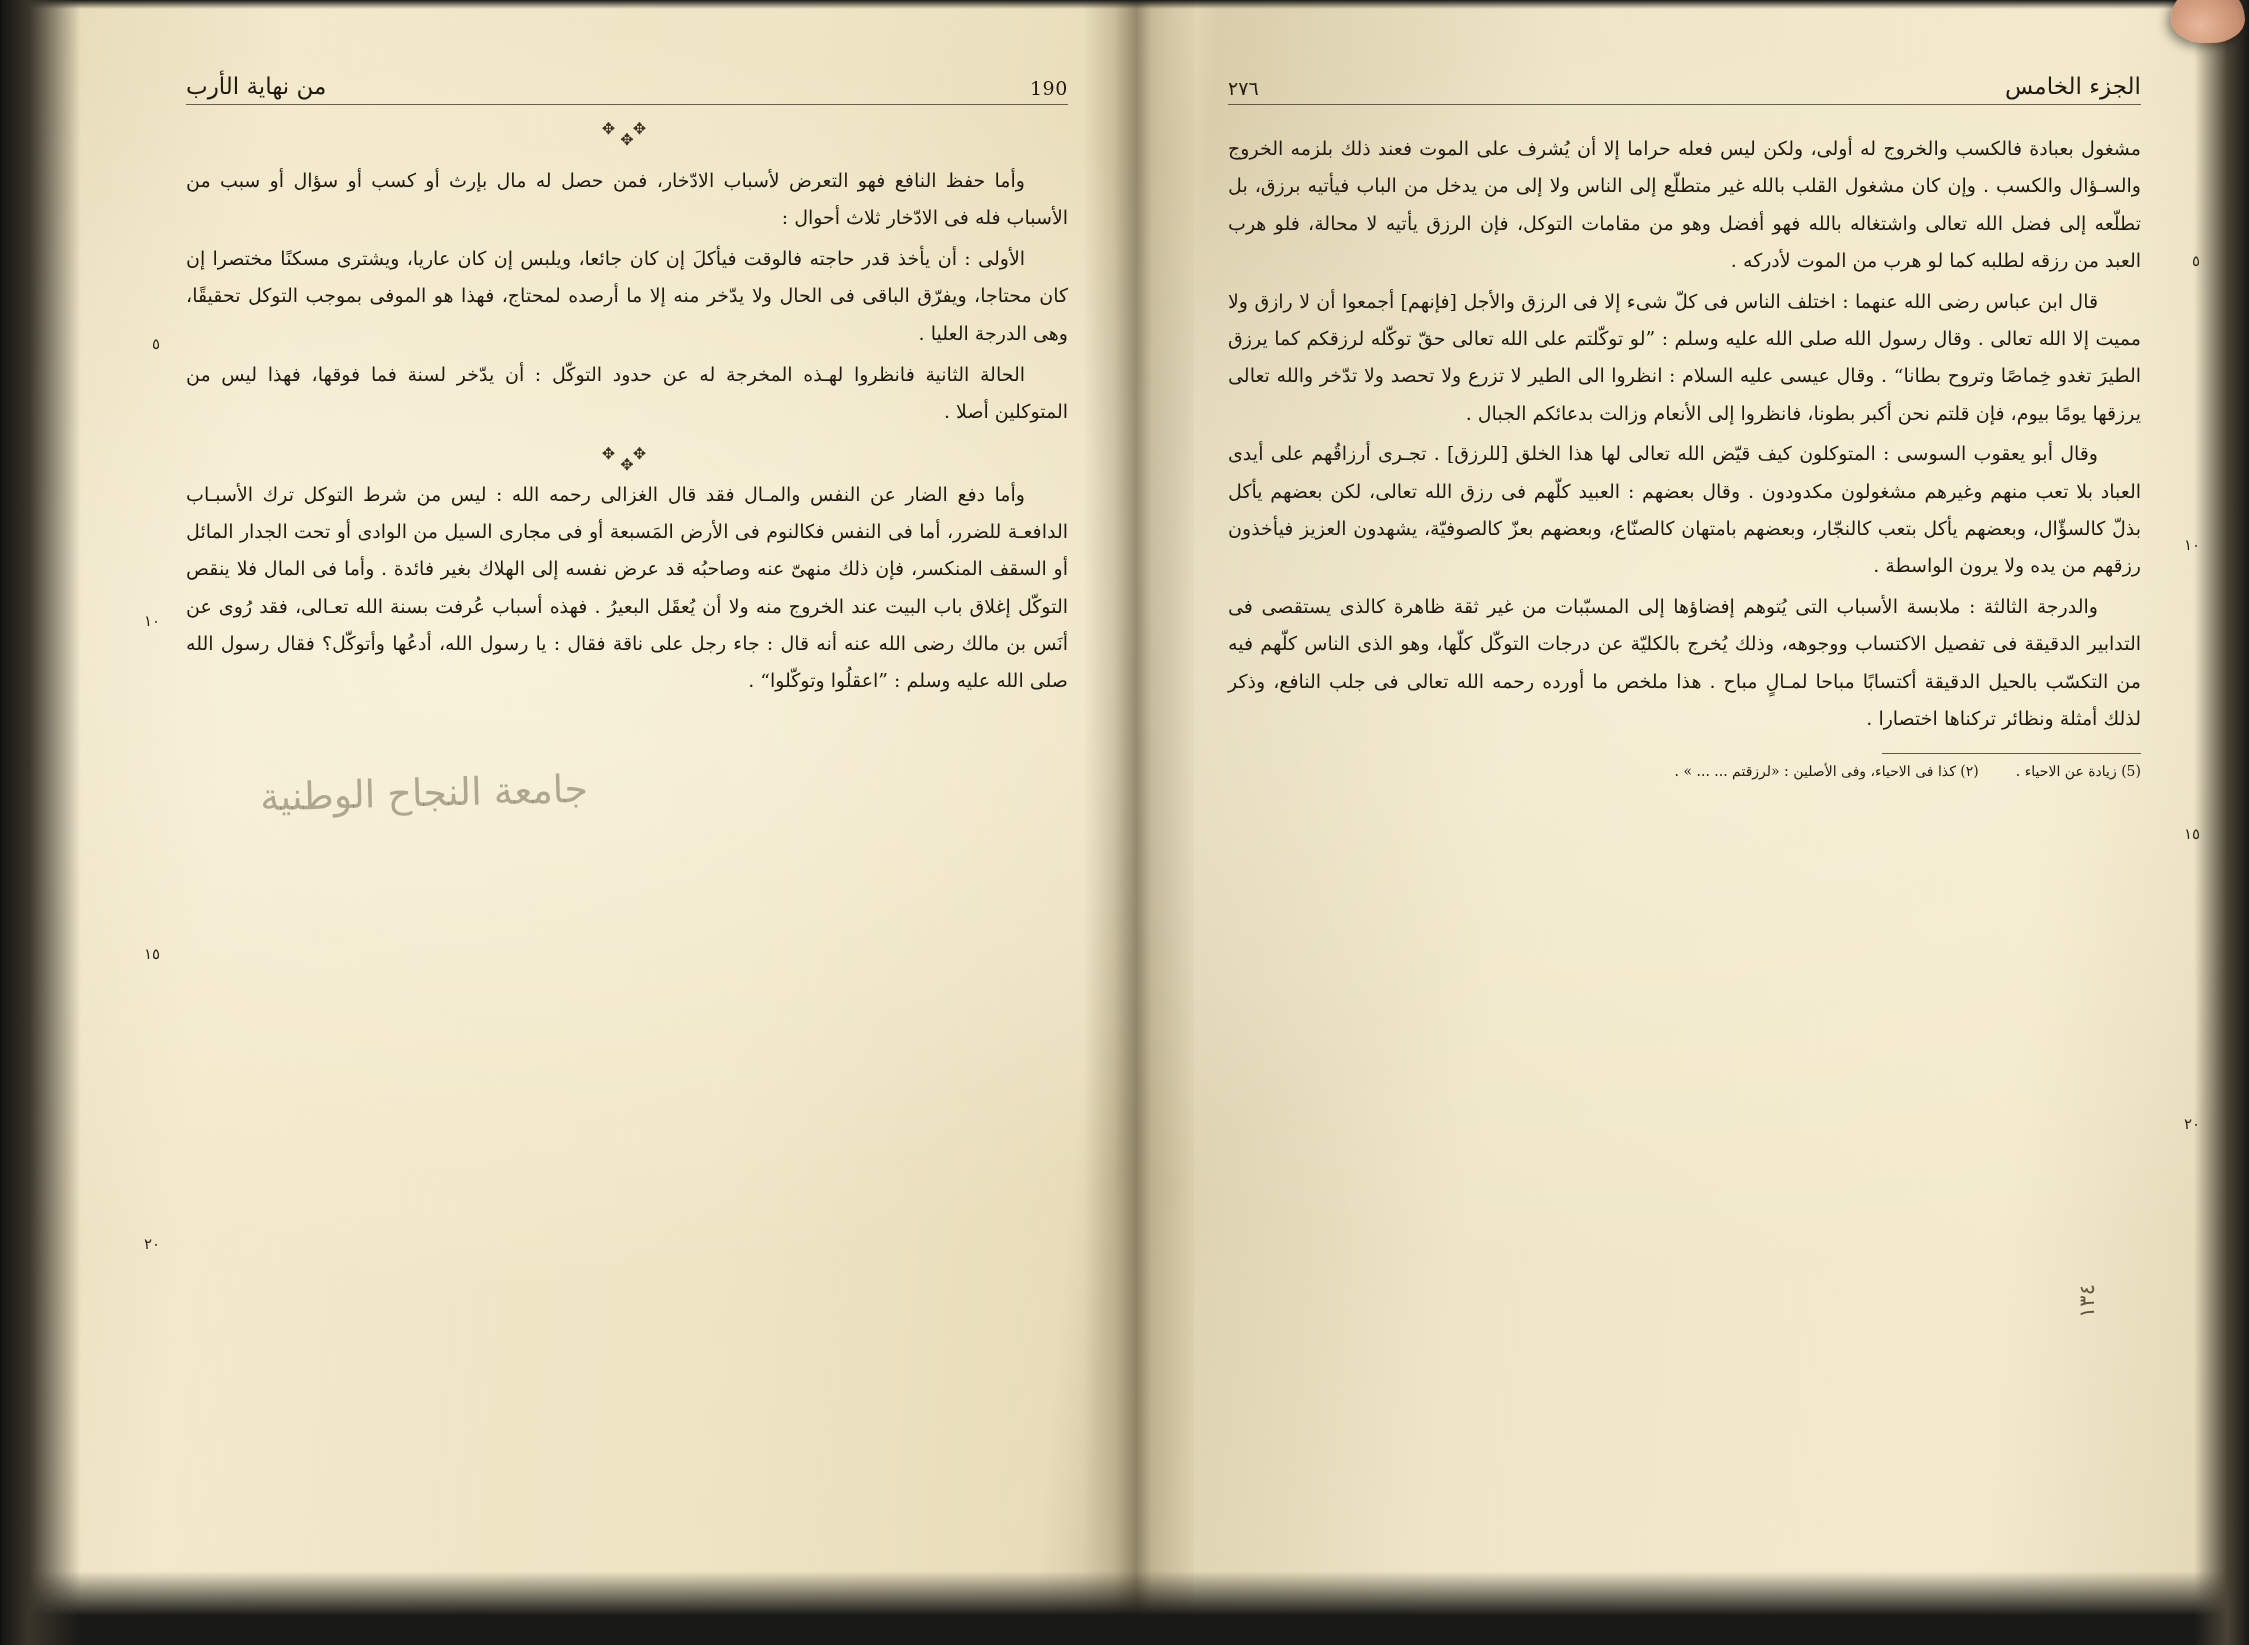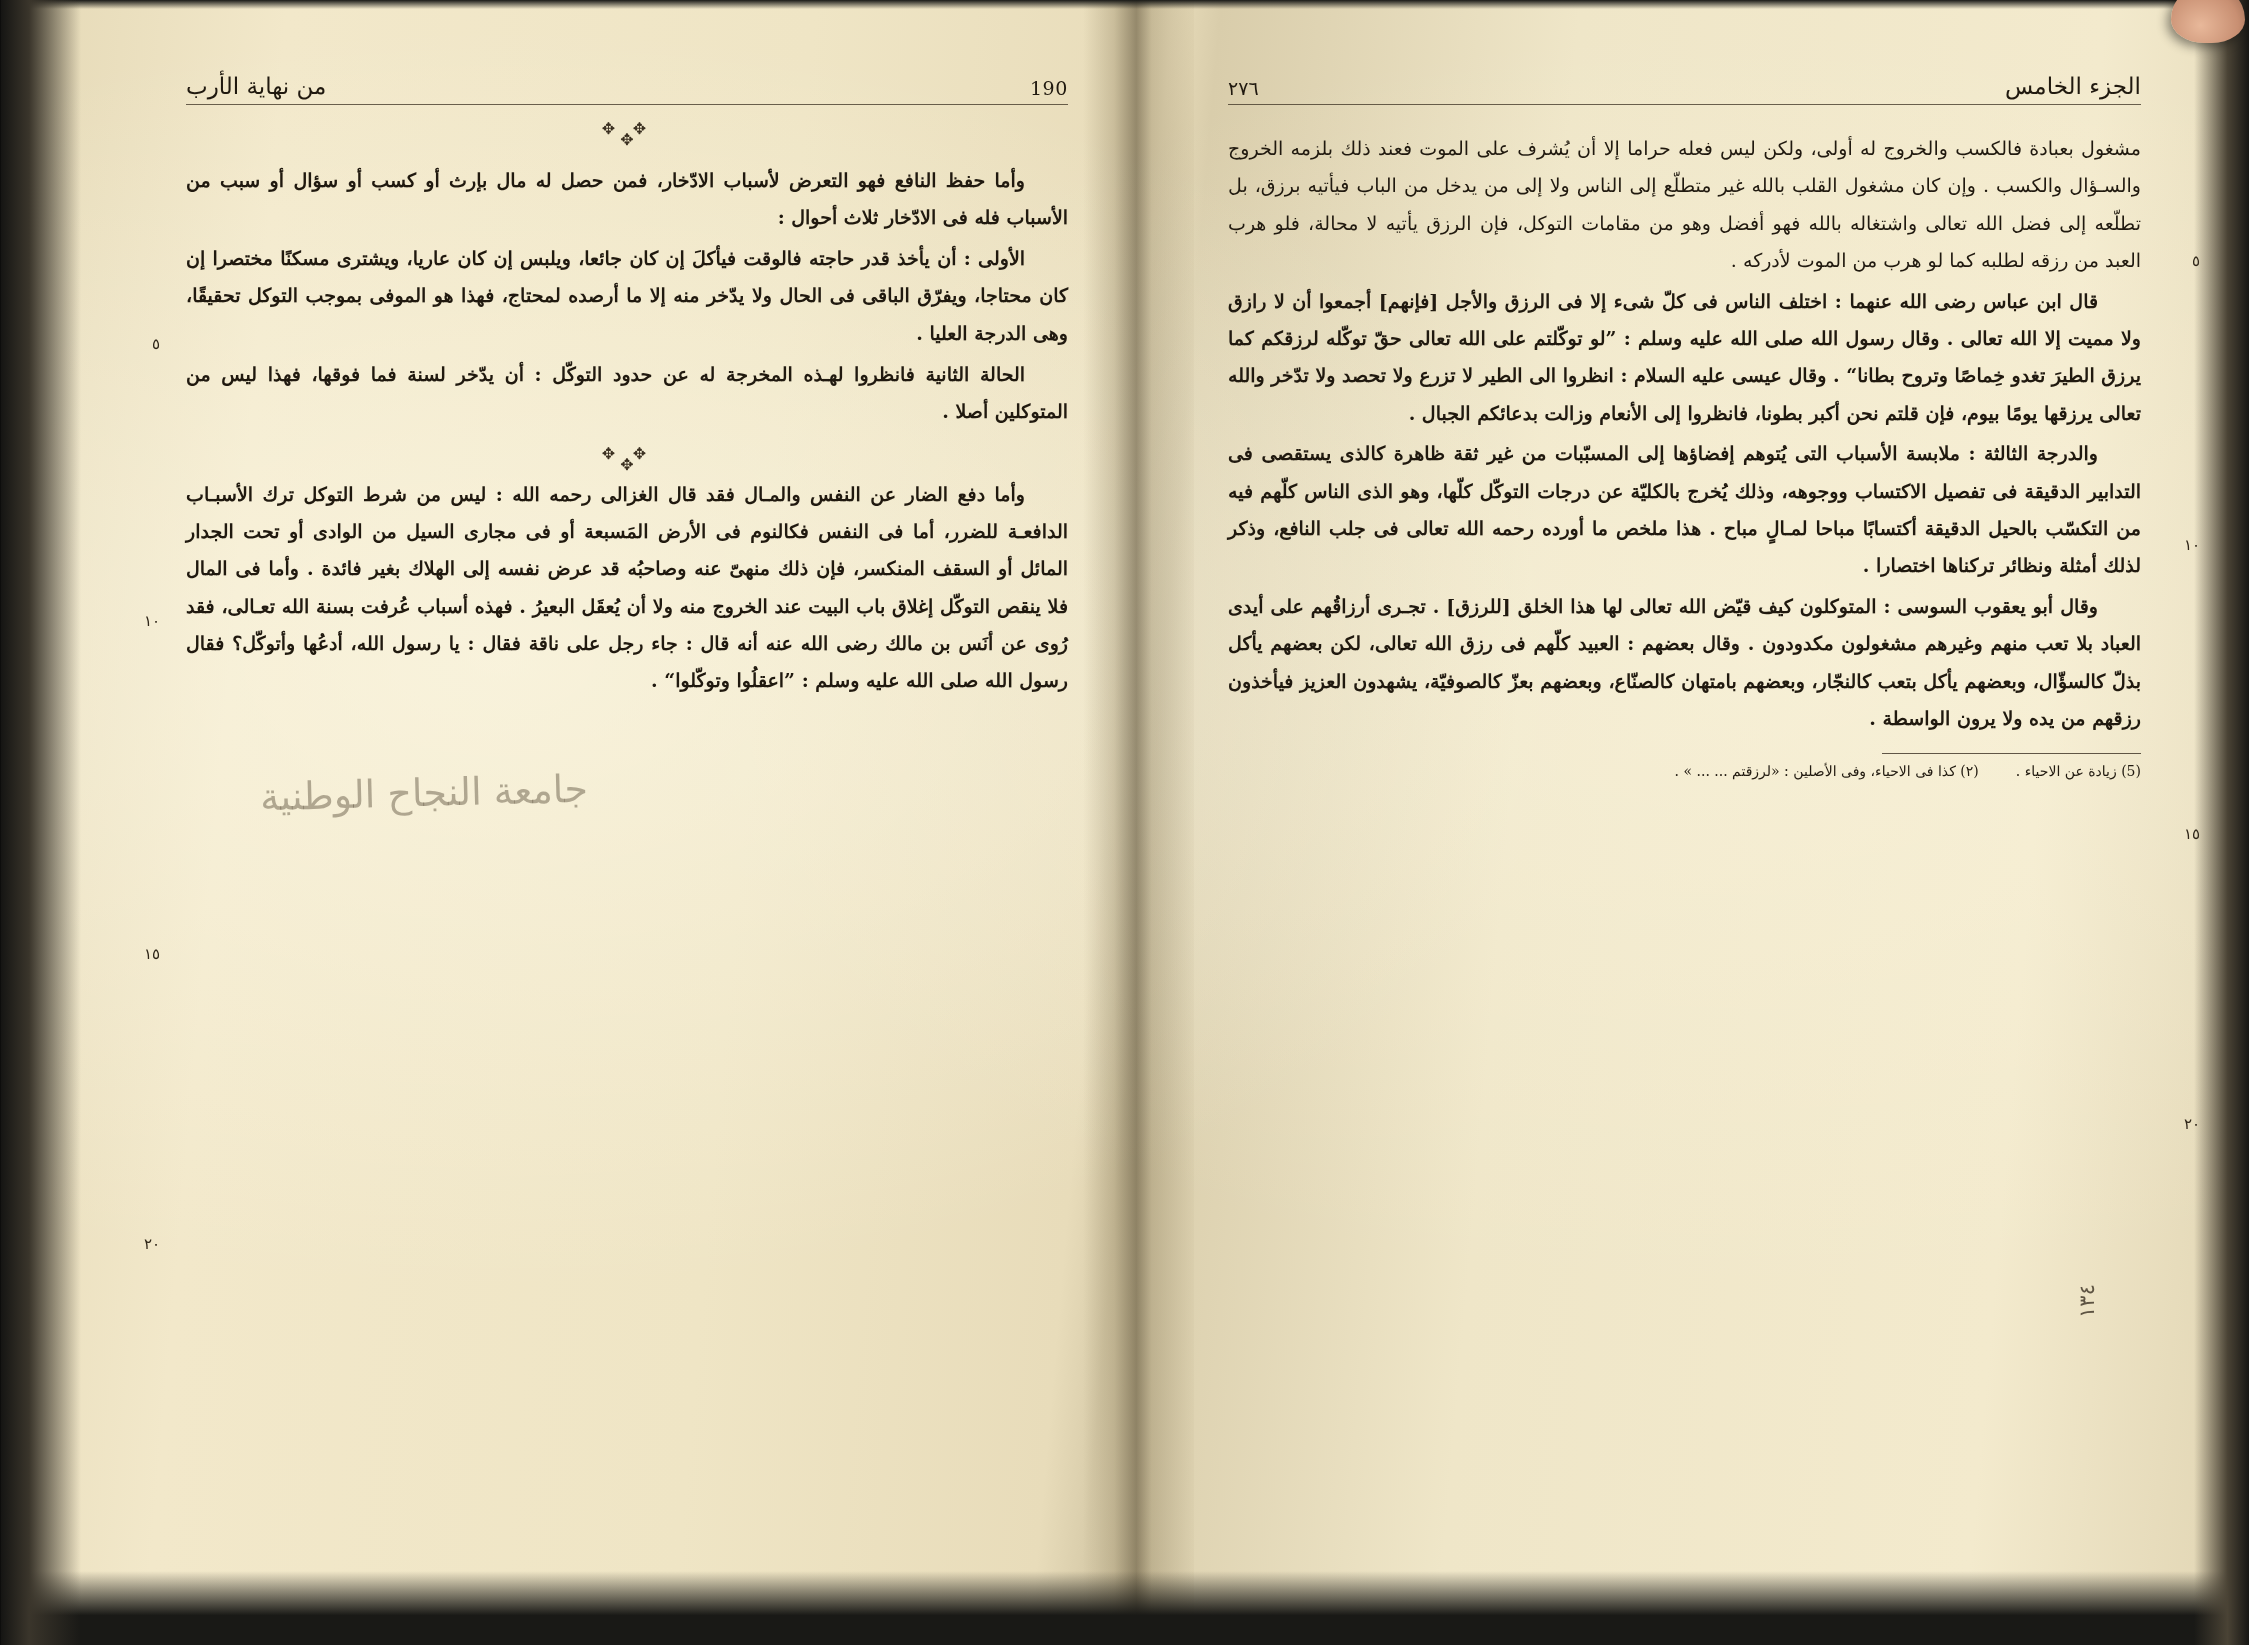--- a/index.html
+++ b/index.html
@@ -112,21 +112,21 @@
     font-size: 19px;
     line-height: 1.96;
     text-align: justify;
     text-justify: inter-word;
     padding-top: 11px;
   }
   .body-text p {
     margin: 0 0 3.7px 0;
     text-indent: 0;
   }
-  .body-text p.ind { text-indent: 43px; font-weight: bold; }
+  .body-text p.ind { text-indent: 43px; }
 
   
   .linenums {
     position: absolute;
     width: 33px;
     font-size: 15px;
     text-align: center;
     color: #2d2417;
   }
   .linenums div { position: absolute; }
@@ -226,22 +226,22 @@
     <div class="body-text" style="padding-top:25px;">
       <div class="linenums" style="right:-59px; top:0;">
         <div style="top:142px">٥</div>
         <div style="top:426px">١٠</div>
         <div style="top:715px">١٥</div>
         <div style="top:1005px">٢٠</div>
       </div>
 
       <p>مشغول بعبادة فالكسب والخروج له أولى، ولكن ليس فعله حراما إلا أن يُشرف على الموت فعند ذلك بلزمه الخروج والسـؤال والكسب . وإن كان مشغول القلب بالله غير متطلّع إلى الناس ولا إلى من يدخل من الباب فيأتيه برزق، بل تطلّعه إلى فضل الله تعالى واشتغاله بالله فهو أفضل وهو من مقامات التوكل، فإن الرزق يأتيه لا محالة، فلو هرب العبد من رزقه لطلبه كما لو هرب من الموت لأدركه .</p>
       <p class="ind">قال ابن عباس رضى الله عنهما : اختلف الناس فى كلّ شىء إلا فى الرزق والأجل [فإنهم] أجمعوا أن لا رازق ولا مميت إلا الله تعالى . وقال رسول الله صلى الله عليه وسلم : ”لو توكّلتم على الله تعالى حقّ توكّله لرزقكم كما يرزق الطيرَ تغدو خِماصًا وتروح بطانا“ . وقال عيسى عليه السلام : انظروا الى الطير لا تزرع ولا تحصد ولا تدّخر والله تعالى يرزقها يومًا بيوم، فإن قلتم نحن أكبر بطونا، فانظروا إلى الأنعام وزالت بدعائكم الجبال .</p>
+      <p class="ind">وقال أبو يعقوب السوسى : المتوكلون كيف قيّض الله تعالى لها هذا الخلق [للرزق] . تجـرى أرزاقُهم على أيدى العباد بلا تعب منهم وغيرهم مشغولون مكدودون . وقال بعضهم : العبيد كلّهم فى رزق الله تعالى، لكن بعضهم يأكل بذلّ كالسؤّال، وبعضهم يأكل بتعب كالنجّار، وبعضهم بامتهان كالصنّاع، وبعضهم بعزّ كالصوفيّة، يشهدون العزيز فيأخذون رزقهم من يده ولا يرون الواسطة .</p>
       <p class="ind">والدرجة الثالثة : ملابسة الأسباب التى يُتوهم إفضاؤها إلى المسبّبات من غير ثقة ظاهرة كالذى يستقصى فى التدابير الدقيقة فى تفصيل الاكتساب ووجوهه، وذلك يُخرج بالكليّة عن درجات التوكّل كلّها، وهو الذى الناس كلّهم فيه من التكسّب بالحيل الدقيقة أكتسابًا مباحا لمـالٍ مباح . هذا ملخص ما أورده رحمه الله تعالى فى جلب النافع، وذكر لذلك أمثلة ونظائر تركناها اختصارا .</p>
-      <p class="ind">وقال أبو يعقوب السوسى : المتوكلون كيف قيّض الله تعالى لها هذا الخلق [للرزق] . تجـرى أرزاقُهم على أيدى العباد بلا تعب منهم وغيرهم مشغولون مكدودون . وقال بعضهم : العبيد كلّهم فى رزق الله تعالى، لكن بعضهم يأكل بذلّ كالسؤّال، وبعضهم يأكل بتعب كالنجّار، وبعضهم بامتهان كالصنّاع، وبعضهم بعزّ كالصوفيّة، يشهدون العزيز فيأخذون رزقهم من يده ولا يرون الواسطة .</p>
 
       <div class="footnote-sep"></div>
       <div class="footnotes">
         <span class="small-note">(5) زيادة عن الاحياء .</span>
         <span class="small-note">(٢) كذا فى الاحياء، وفى الأصلين : «لرزقتم ... ... » .</span>
       </div>
     </div>
 
     <div class="signature-mark">١٣٤</div>
   </div>

